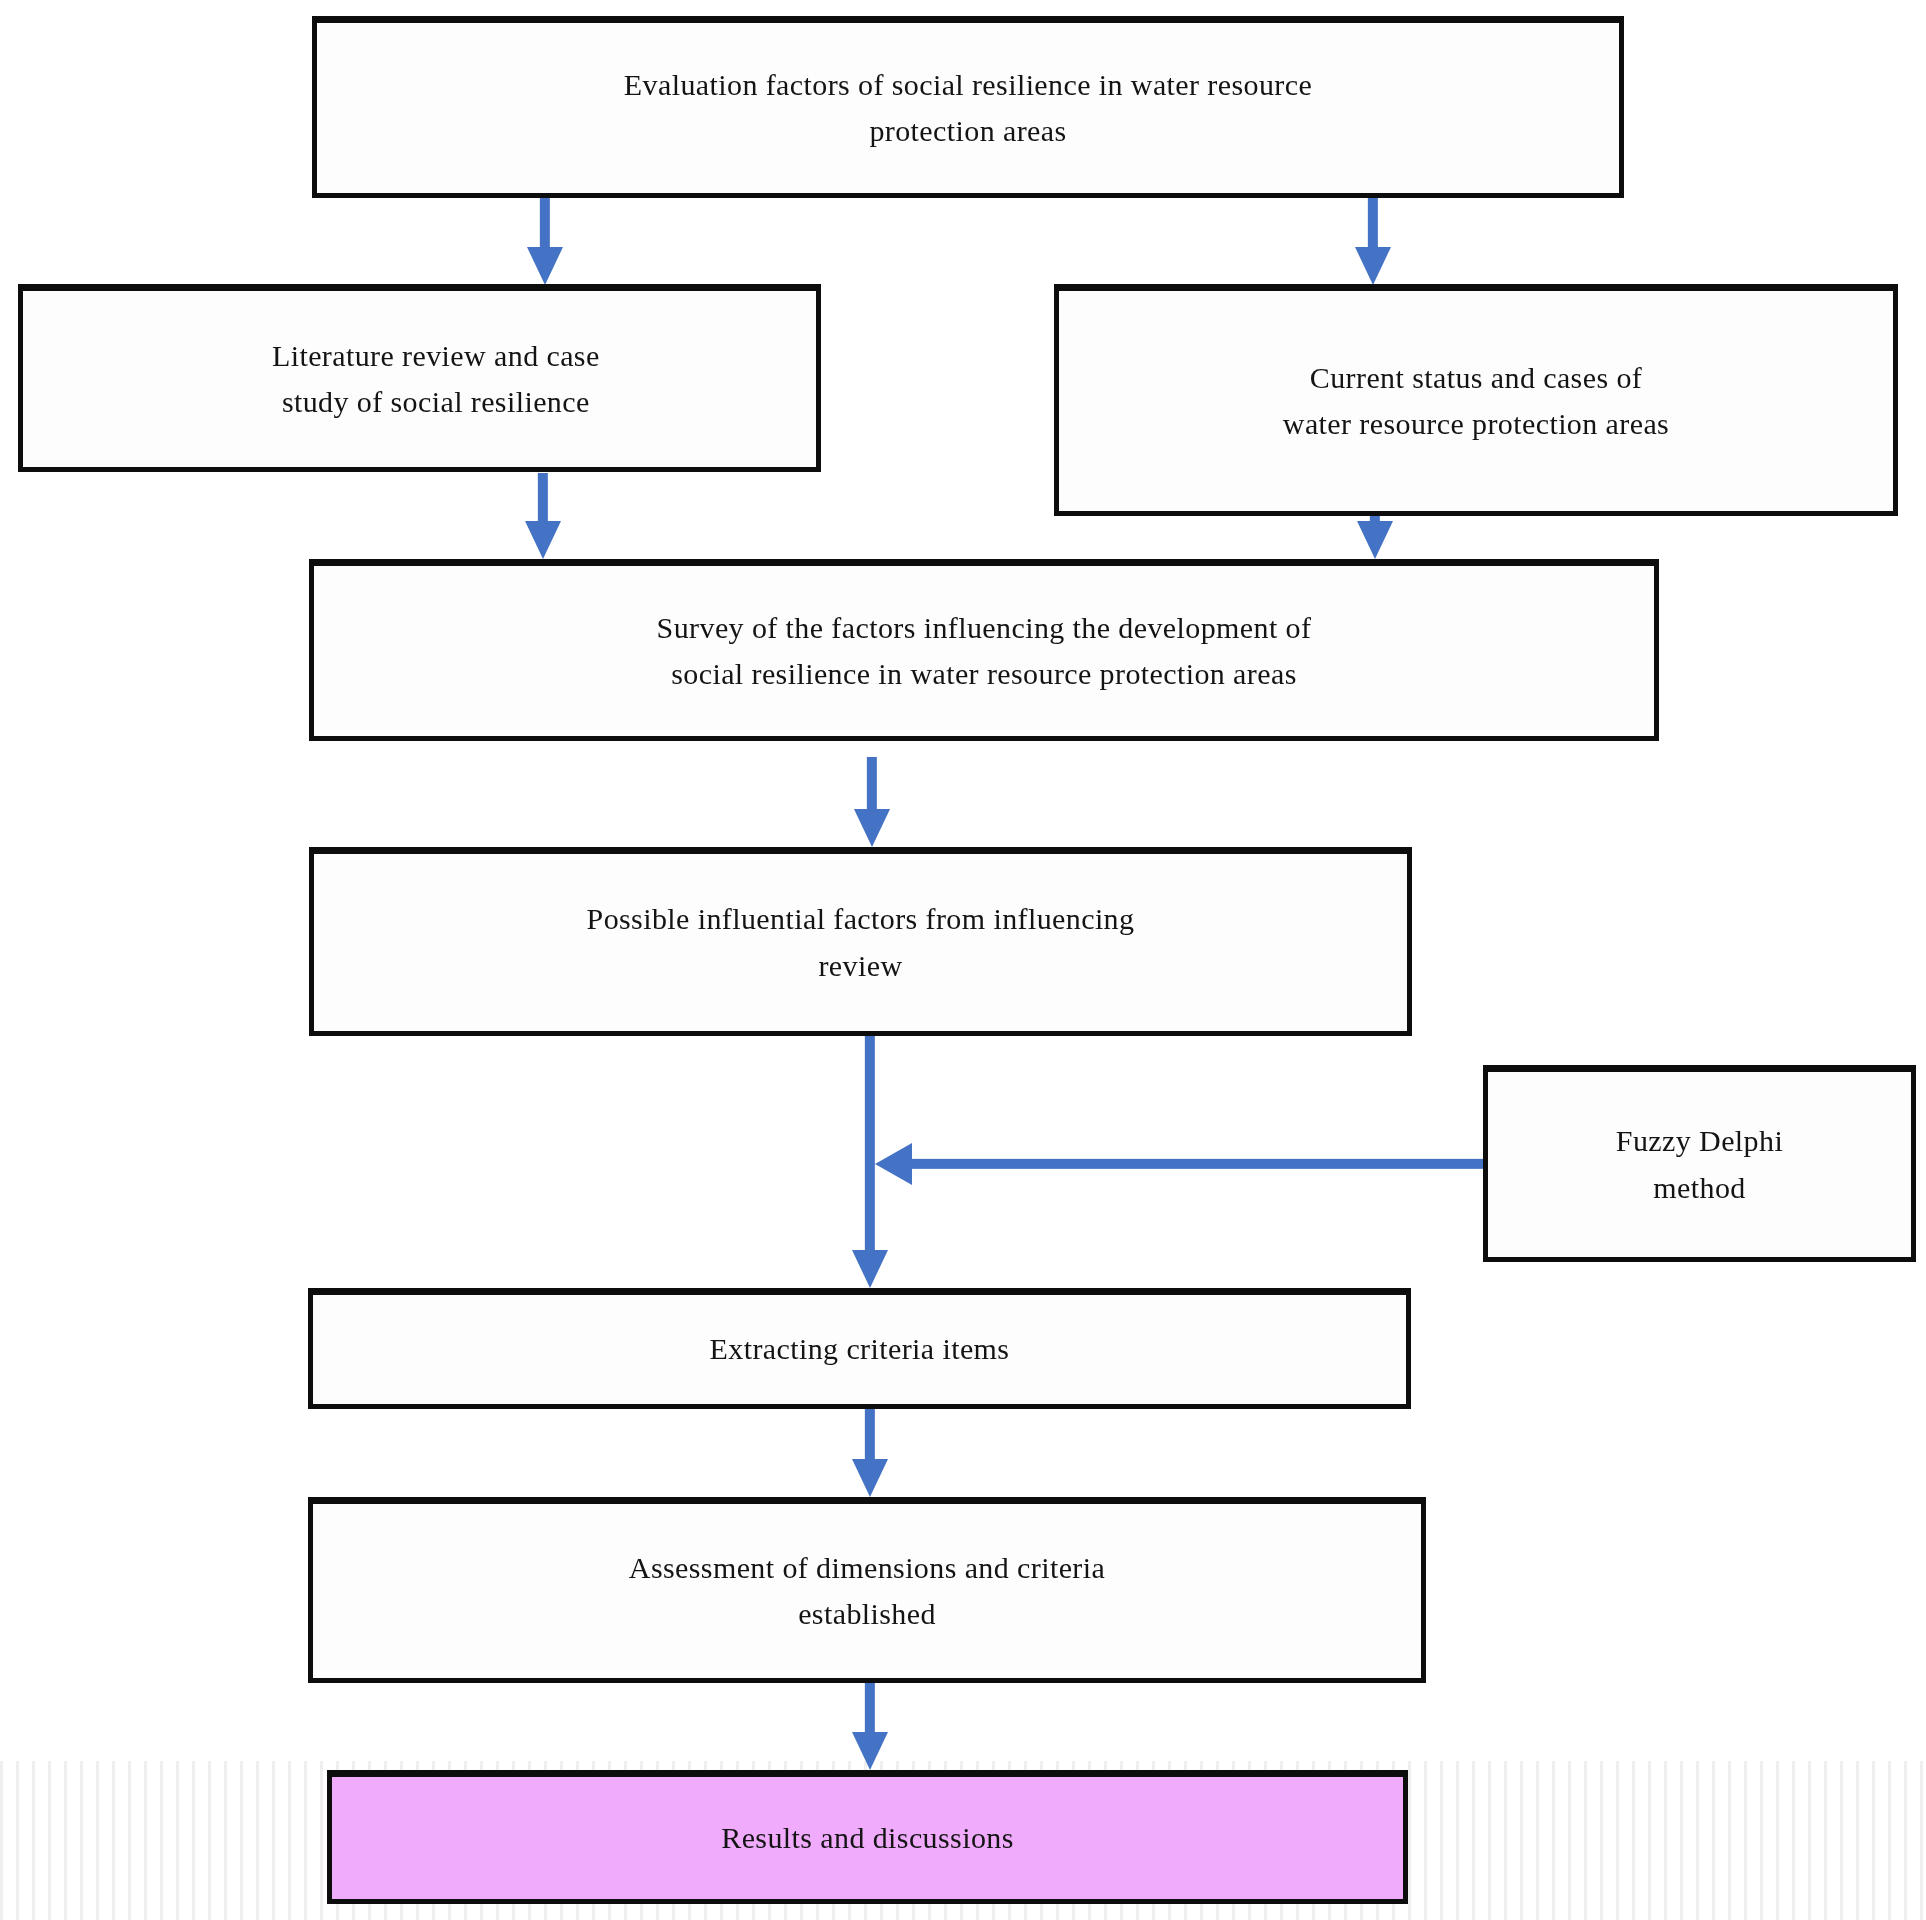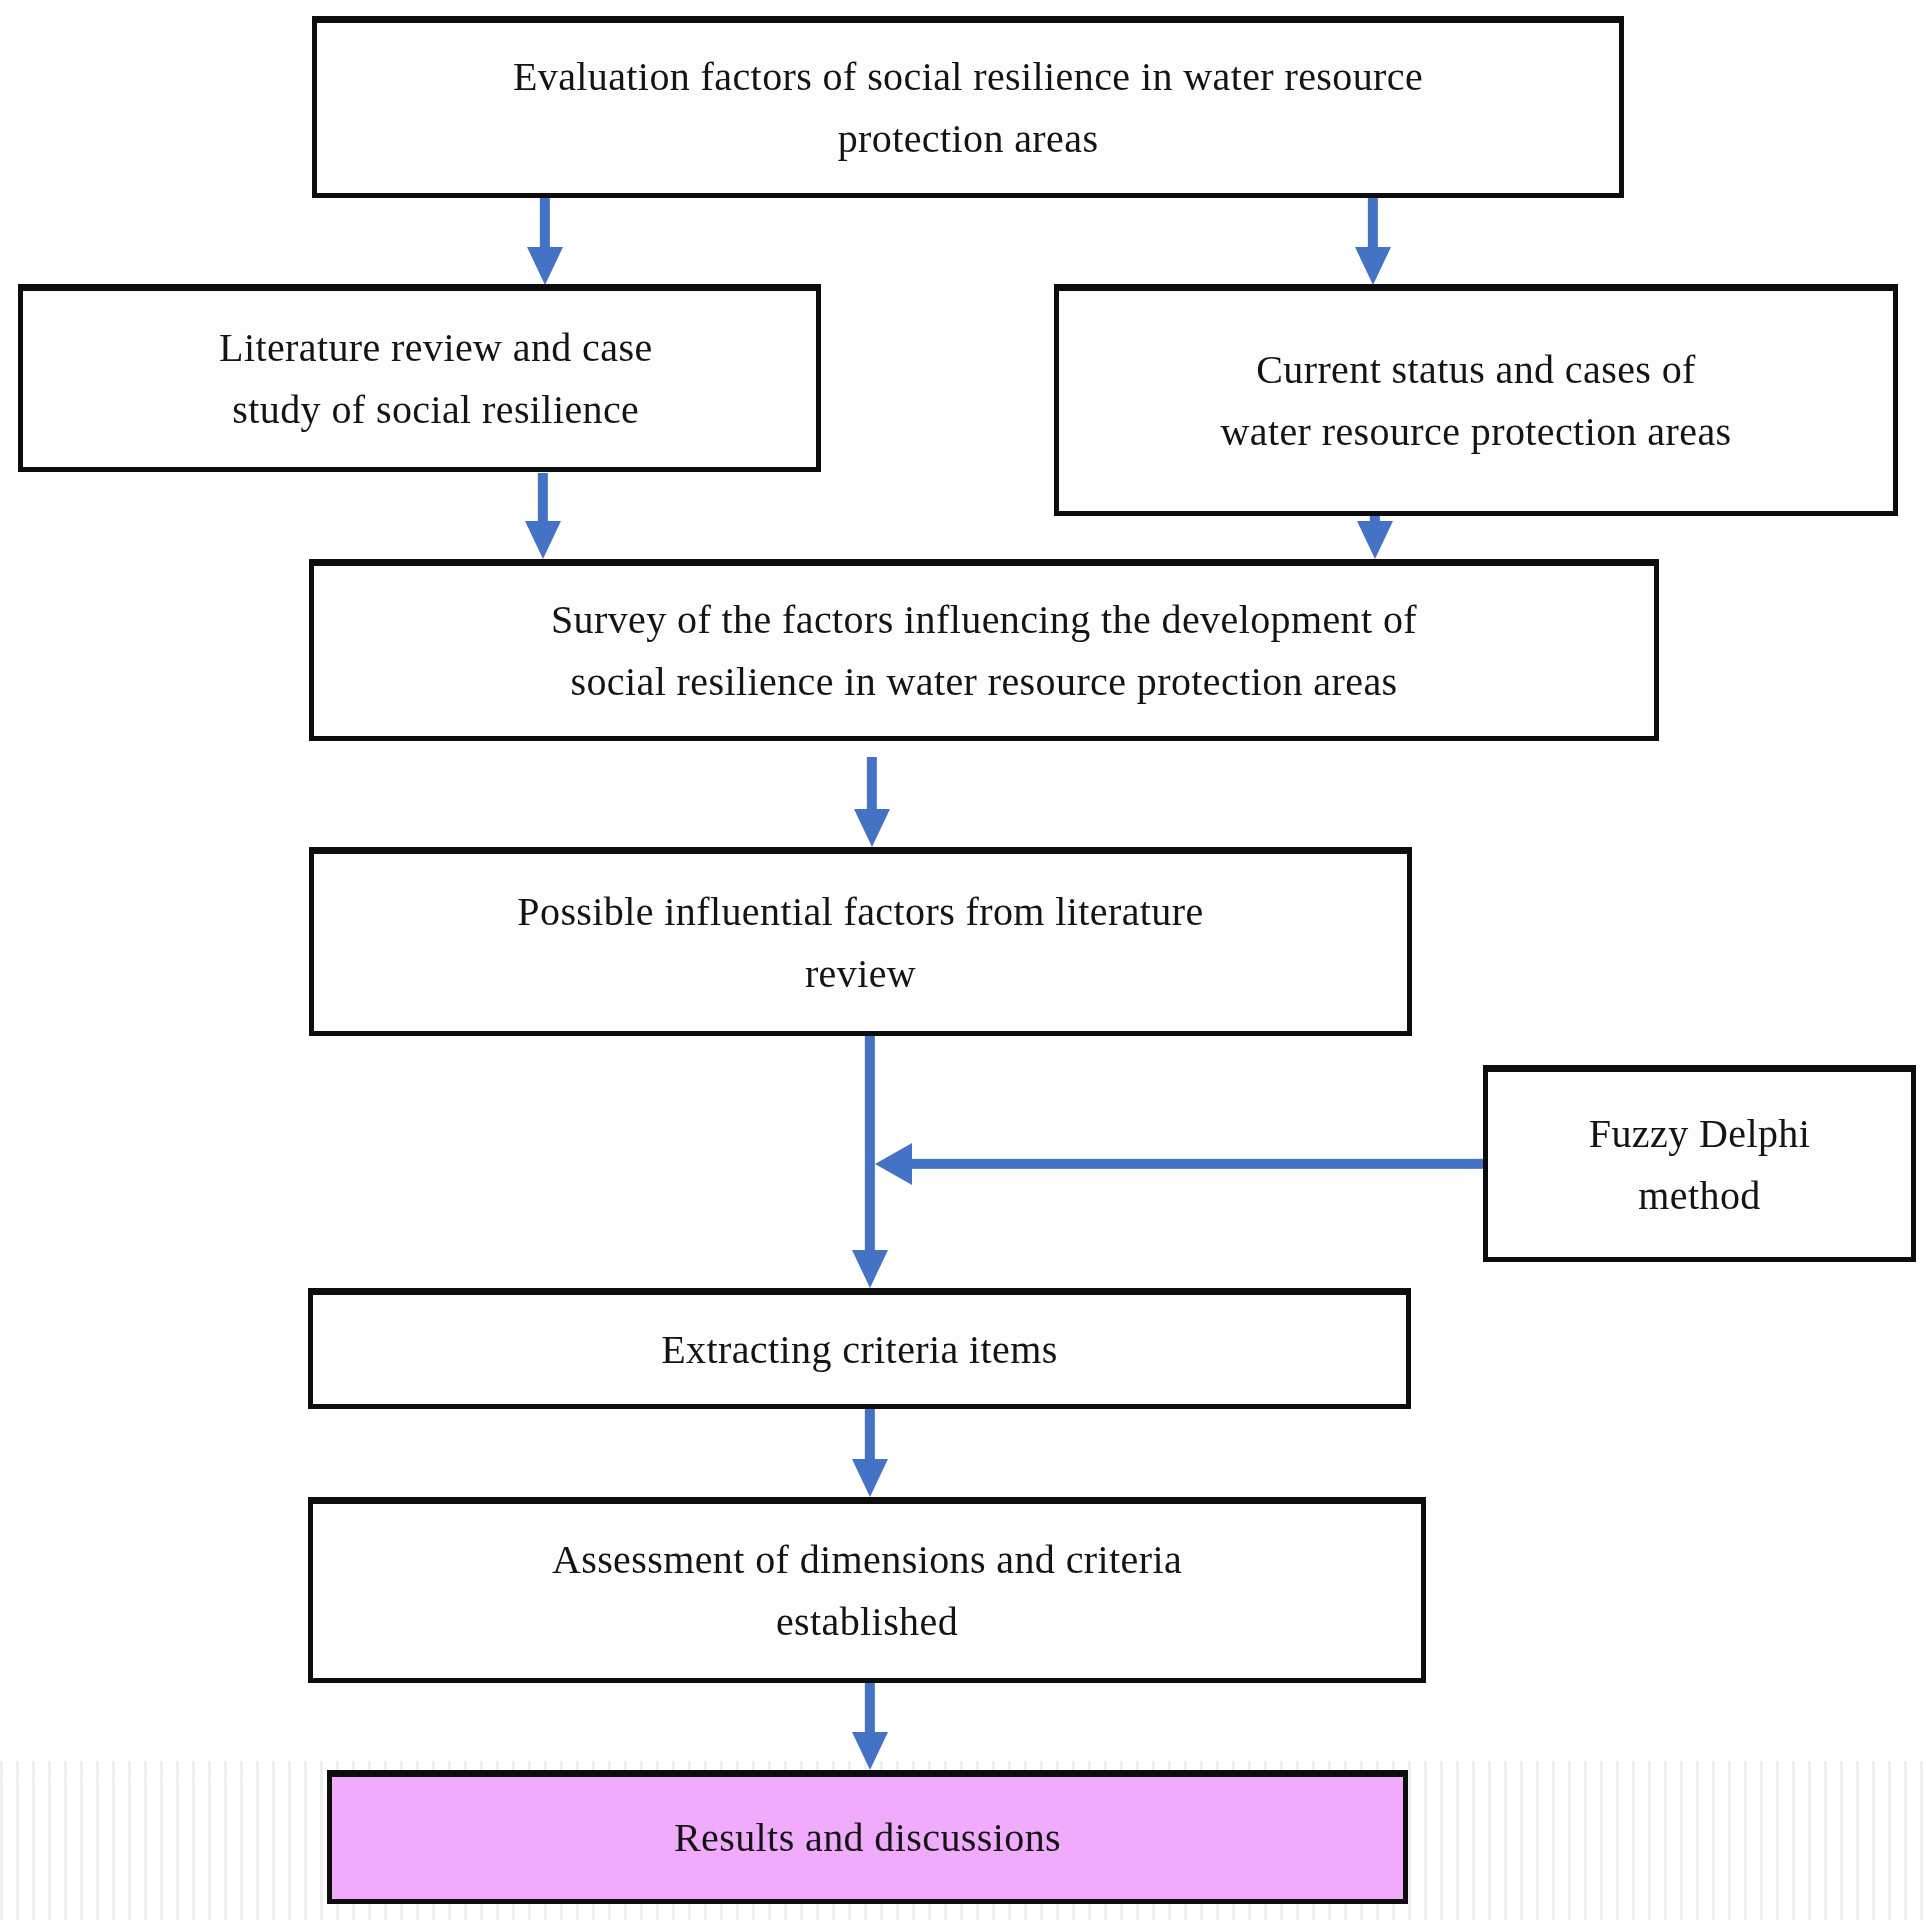--- a/index.html
+++ b/index.html
@@ -31,21 +31,21 @@
     border-top-width: 7.3px;
     box-sizing: border-box;
     display: flex;
     align-items: center;
     justify-content: center;
     text-align: center;
     z-index: 2;
   }
   .node-label {
     white-space: pre-line;
-    font-size: 40px;
+    font-size: 30px;
     line-height: 1.55;
     letter-spacing: 0.4px;
     padding: 0 14.7px;
   }
   .varrow { position: absolute; z-index: 1; }
   .varrow .shaft {
     position: absolute;
     left: 50%;
     transform: translateX(-50%);
     width: 10.3px;
@@ -99,21 +99,21 @@
     <div class="node-label">Current status and cases of
 water resource protection areas</div>
   </div>
 
   <div class="node" style="left: 309px; top: 559px; width: 1350px; height: 182px; background: rgb(253, 253, 253); border-color: rgb(13, 13, 13);">
     <div class="node-label">Survey of the factors influencing the development of
 social resilience in water resource protection areas</div>
   </div>
 
   <div class="node" style="left: 309px; top: 847px; width: 1103px; height: 189px; background: rgb(253, 253, 253); border-color: rgb(13, 13, 13);">
-    <div class="node-label">Possible influential factors from literature
+    <div class="node-label">Possible influential factors from influencing
 review</div>
   </div>
 
   <div class="node" style="left: 1483px; top: 1065px; width: 433px; height: 197px; background: rgb(253, 253, 253); border-color: rgb(13, 13, 13);">
     <div class="node-label">Fuzzy Delphi
 method</div>
   </div>
 
   <div class="node" style="left: 308px; top: 1497px; width: 1118px; height: 186px; background: rgb(253, 253, 253); border-color: rgb(13, 13, 13);">
     <div class="node-label">Assessment of dimensions and criteria

